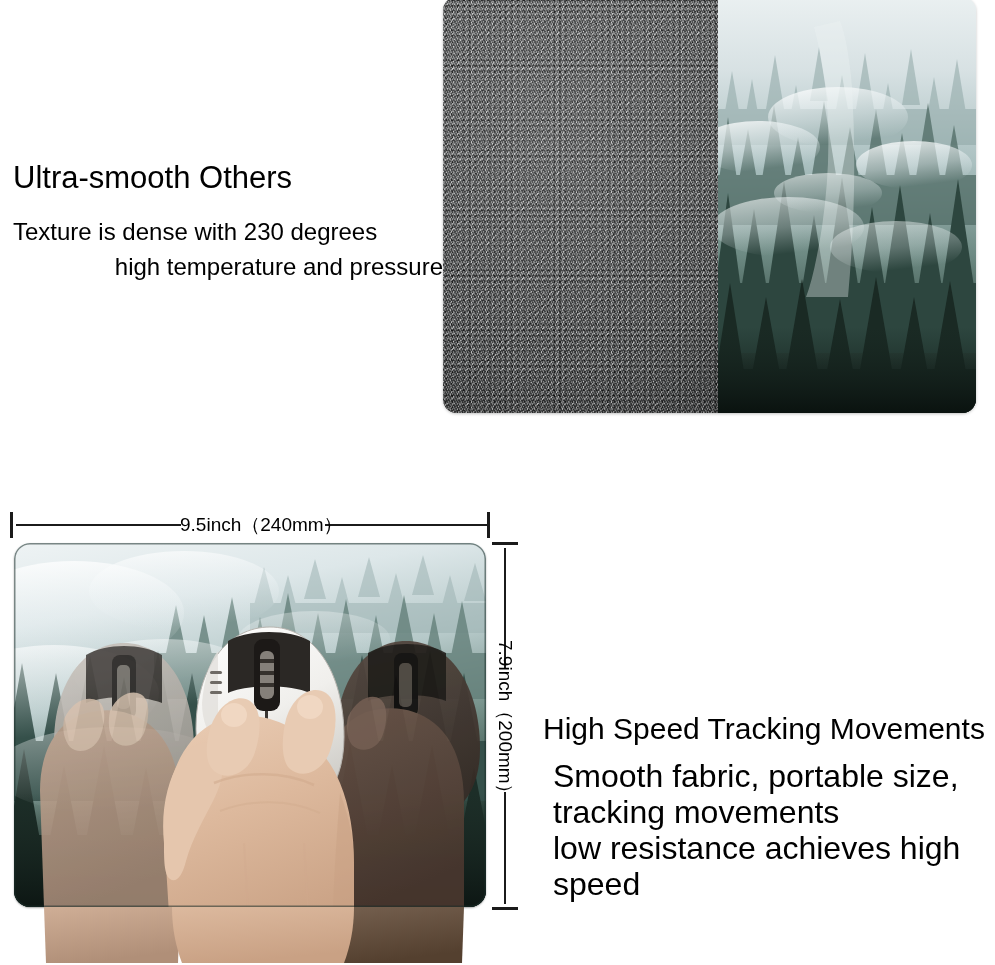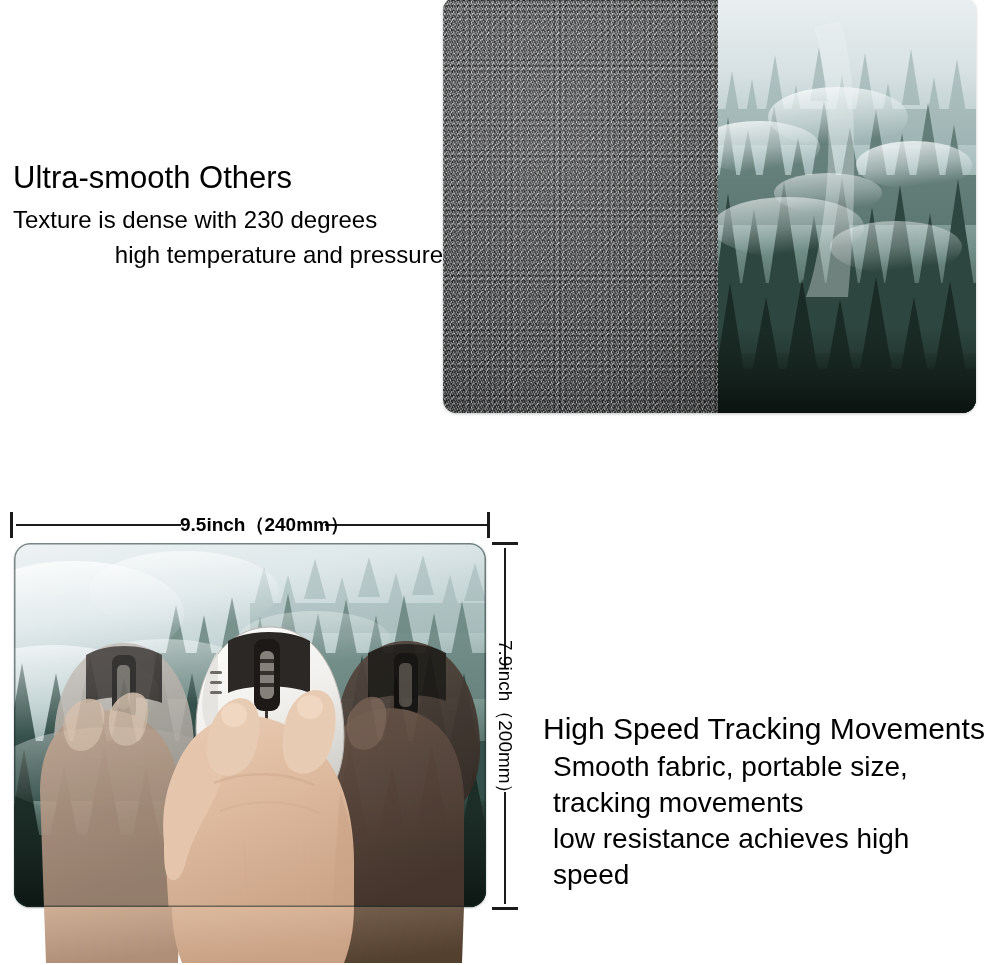--- a/index.html
+++ b/index.html
@@ -94,21 +94,21 @@
     width: 430px;
   }
   #surface-title {
     font-size: 31px;
     line-height: 40px;
     white-space: nowrap;
   }
   #surface-body {
     font-size: 24px;
     line-height: 35px;
-    margin-top: 4px;
+    margin-top: 16px;
   }
   #surface-body .ln2 { display: block; padding-left: 10px; text-align: right; }
 
   
   #dim-width {
     position: absolute;
     left: 10px;
     top: 512px;
     width: 480px;
     height: 26px;
@@ -132,21 +132,20 @@
   #dim-width .rule-b { left: 315px; width: 162px; }
   #dim-width-label {
     position: absolute;
     left: 170px;
     top: 0px;
     width: 150px;
     text-align: left;
     font-size: 19px;
     line-height: 26px;
     white-space: nowrap;
-    font-weight: bold;
   }
 
   #dim-height {
     position: absolute;
     left: 492px;
     top: 542px;
     width: 26px;
     height: 368px;
   }
   .cap-h {
@@ -213,23 +212,23 @@
     left: 543px;
     top: 712px;
     width: 450px;
   }
   #tracking-title {
     font-size: 30px;
     line-height: 34px;
     white-space: nowrap;
   }
   #tracking-body {
-    font-size: 28px;
+    font-size: 32px;
     line-height: 36px;
-    margin-top: 3px;
+    margin-top: 12px;
   }
   #tracking-body span { display: block; padding-left: 10px; }
 </style>
 </head>
 <body>
 
 <div id="top-panel">
 
   <div id="fabric-half">
     <div id="fabric-vignette"></div>

